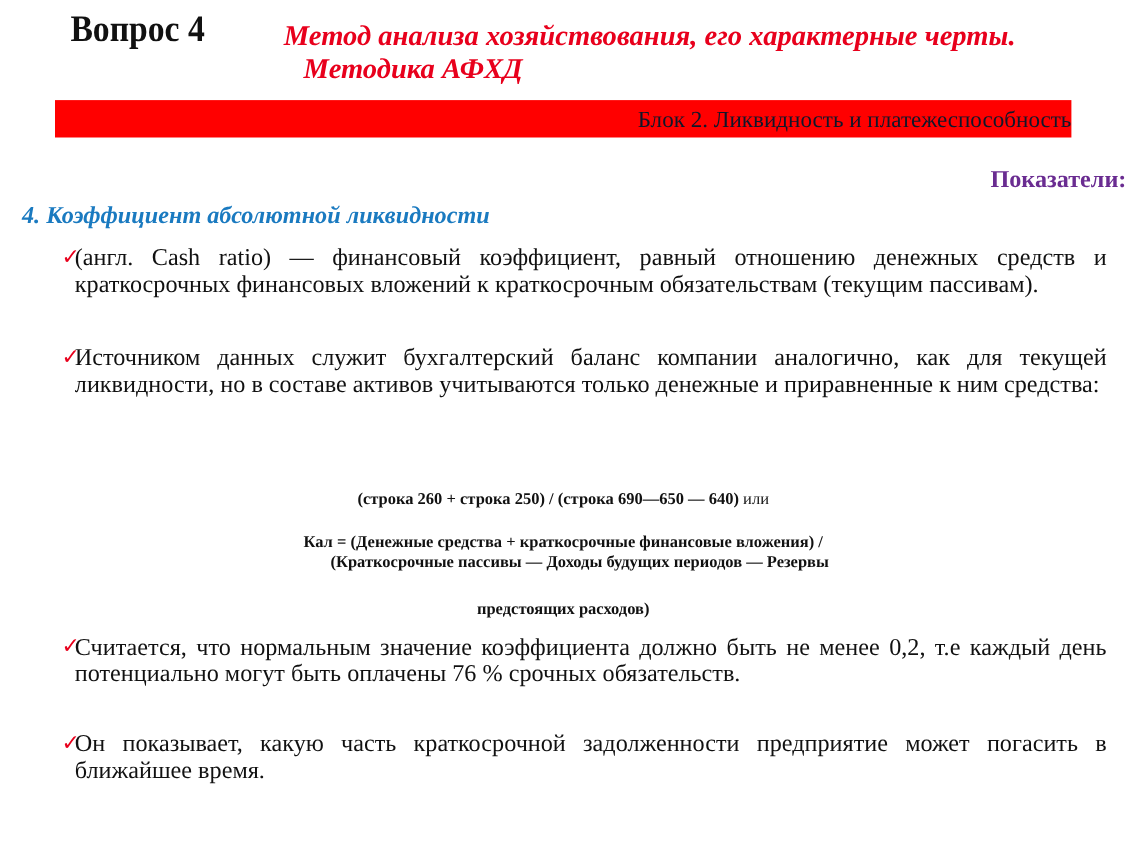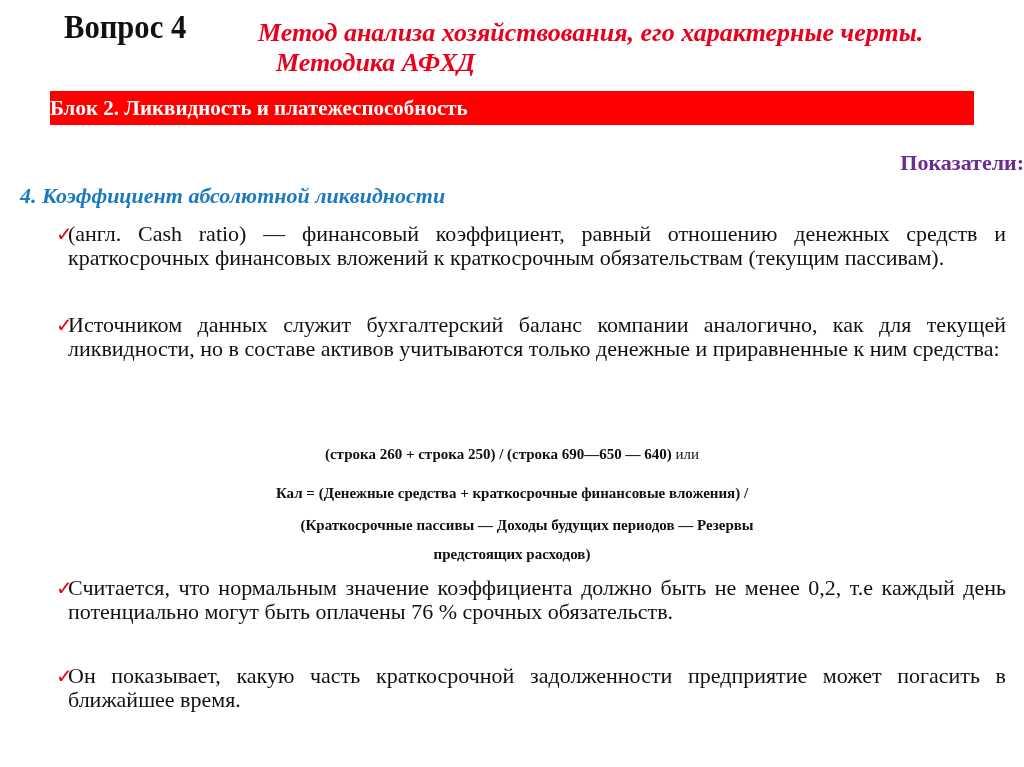--- a/index.html
+++ b/index.html
@@ -16,22 +16,22 @@
     transform: scaleX(0.9); transform-origin: left;
   }
   .title-sub {
     position: absolute; left: 258px; top: 18px;
     font-size: 26px; font-style: italic; font-weight: bold; color: #e8001c;
     line-height: 30px; width: 760px;
   }
   .banner {
     position: absolute; left: 50px; top: 91px; width: 924px; height: 34px;
     background: #ff0000;
-    display: flex; align-items: center; justify-content: flex-start;
-    color: #ffffff; font-weight: bold; font-size: 21px;
+    display: flex; align-items: center; justify-content: flex-end;
+    color: #0f172a; font-weight: normal; font-size: 21px;
   }
   .indicators {
     position: absolute; left: 0; width: 1024px; top: 150px;
     text-align: right; color: #6a2c91; font-weight: bold; font-size: 22px;
   }
   .subheading {
     position: absolute; left: 20px; top: 183px;
     color: #1a7ac0; font-style: italic; font-weight: bold; font-size: 22px;
   }
   .bullet {
@@ -70,21 +70,21 @@
 </div>
 <div class="bullet" style="top:313px">
   <span class="check">✓</span>
   <span class="text">Источником данных служит бухгалтерский баланс компании аналогично, как для текущей ликвидности, но в составе активов учитываются только денежные и приравненные к ним средства:</span>
 </div>
 
 <div class="formula" style="top:440px">
   <span>(строка 260 + строка 250) / (строка 690—650 — 640)</span><span class="normal"> или</span>
 </div>
 <div class="formula" style="top:479px">Кал = (Денежные средства + краткосрочные финансовые вложения) /</div>
-<div class="formula" style="top:511px; padding-left:30px; box-sizing:border-box">(Краткосрочные пассивы — Доходы будущих периодов — Резервы</div>
+<div class="formula" style="top:497px; padding-left:30px; box-sizing:border-box">(Краткосрочные пассивы — Доходы будущих периодов — Резервы</div>
 <div class="formula" style="top:540px">предстоящих расходов)</div>
 
 <div class="bullet" style="top:576px">
   <span class="check">✓</span>
   <span class="text">Считается, что нормальным значение коэффициента должно быть не менее 0,2, т.е каждый день потенциально могут быть оплачены 76 % срочных обязательств.</span>
 </div>
 <div class="bullet" style="top:664px">
   <span class="check">✓</span>
   <span class="text">Он показывает, какую часть краткосрочной задолженности предприятие может погасить в ближайшее время.</span>
 </div>

